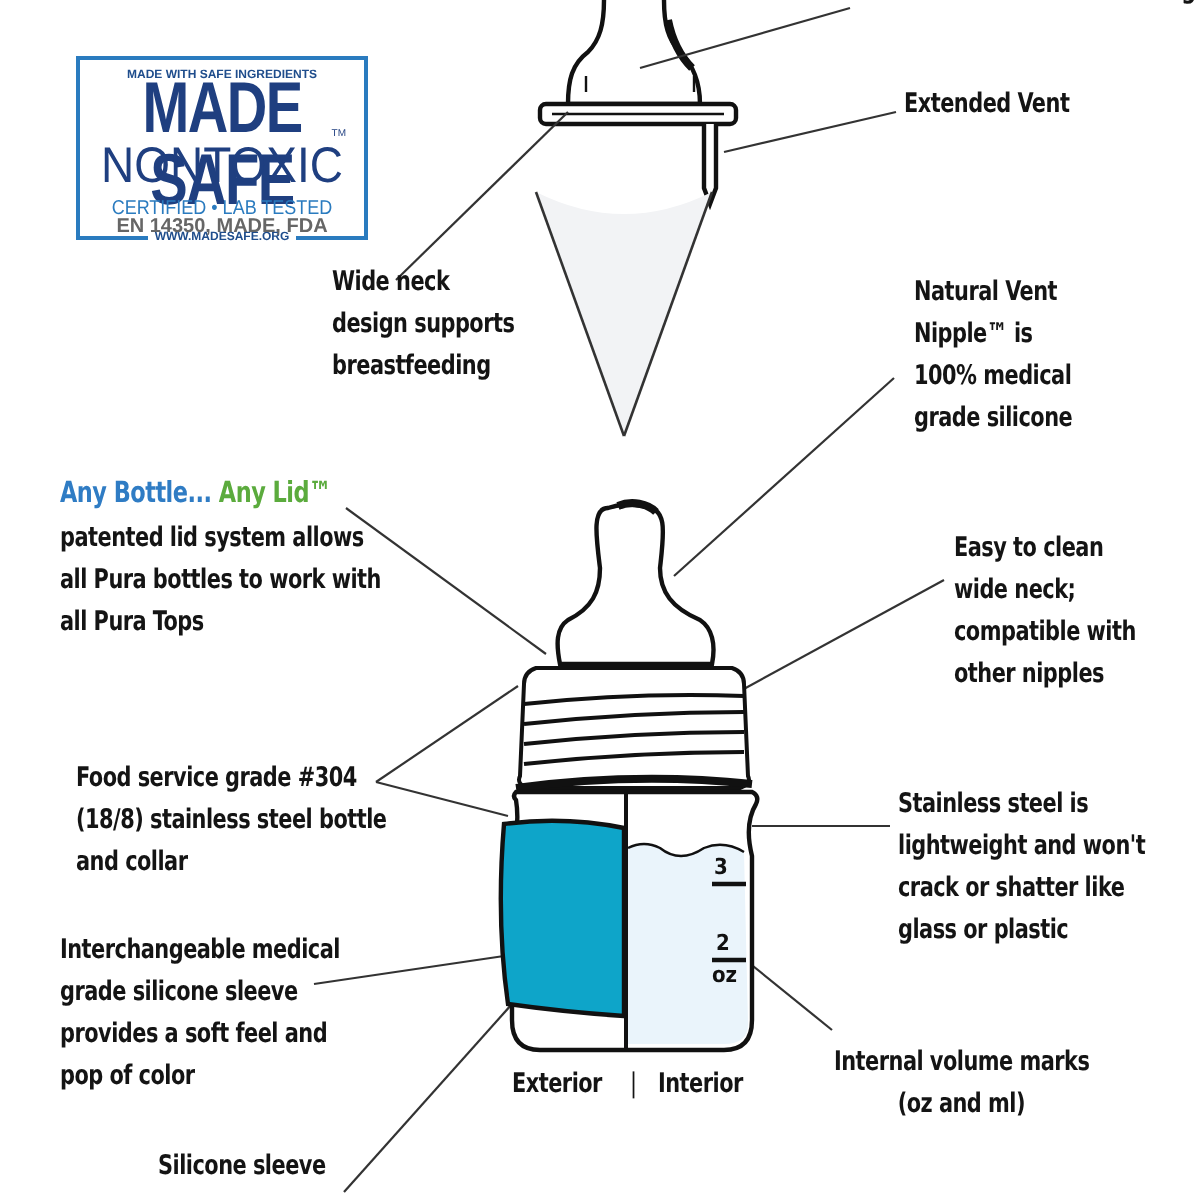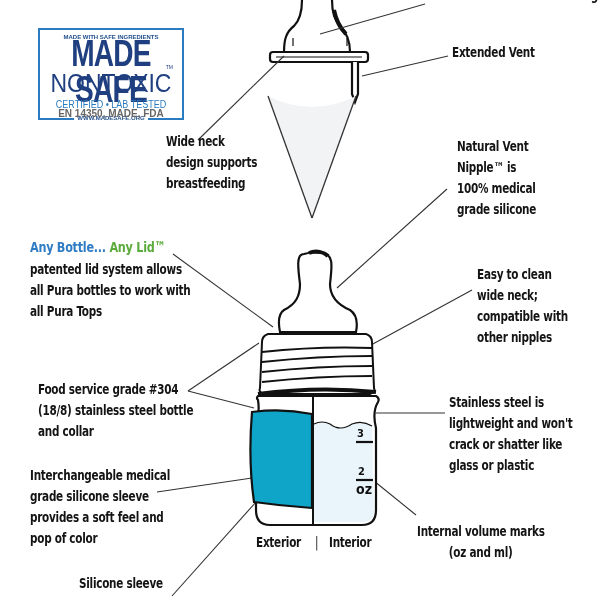--- a/index.html
+++ b/index.html
@@ -93,21 +93,21 @@
 
     <line x1="313" y1="396" x2="313" y2="525" stroke="#111" stroke-width="2"></line>
 
     <line x1="356" y1="442" x2="373" y2="442" stroke="#111" stroke-width="2.2"></line>
     <line x1="356" y1="480" x2="373" y2="480" stroke="#111" stroke-width="2.2"></line>
   </g>
 </svg>
 
 <div style="position:absolute;left:357px;top:427px;font-weight:bold;font-size:11px;color:#111;">3</div>
 <div style="position:absolute;left:358px;top:465px;font-weight:bold;font-size:11px;color:#111;">2</div>
-<div style="position:absolute;left:356px;top:481px;font-weight:bold;font-size:14px;color:#111;">oz</div>
+<div style="position:absolute;left:356px;top:481px;font-weight:bold;font-size:11px;color:#111;">oz</div>
 
 <div class="lbl" style="left:256px;top:532px;">Exterior</div>
 <div class="lbl" style="left:315px;top:532px;font-weight:normal;">|</div>
 <div class="lbl" style="left:329px;top:532px;">Interior</div>
 
 <div class="lbl" style="left:430px;top:-15px;">Medium flow and round design</div>
 <div class="lbl" style="left:452px;top:42px;">Extended Vent</div>
 
 <div class="lbl" style="left:166px;top:131px;">
   <div>Wide neck</div>

